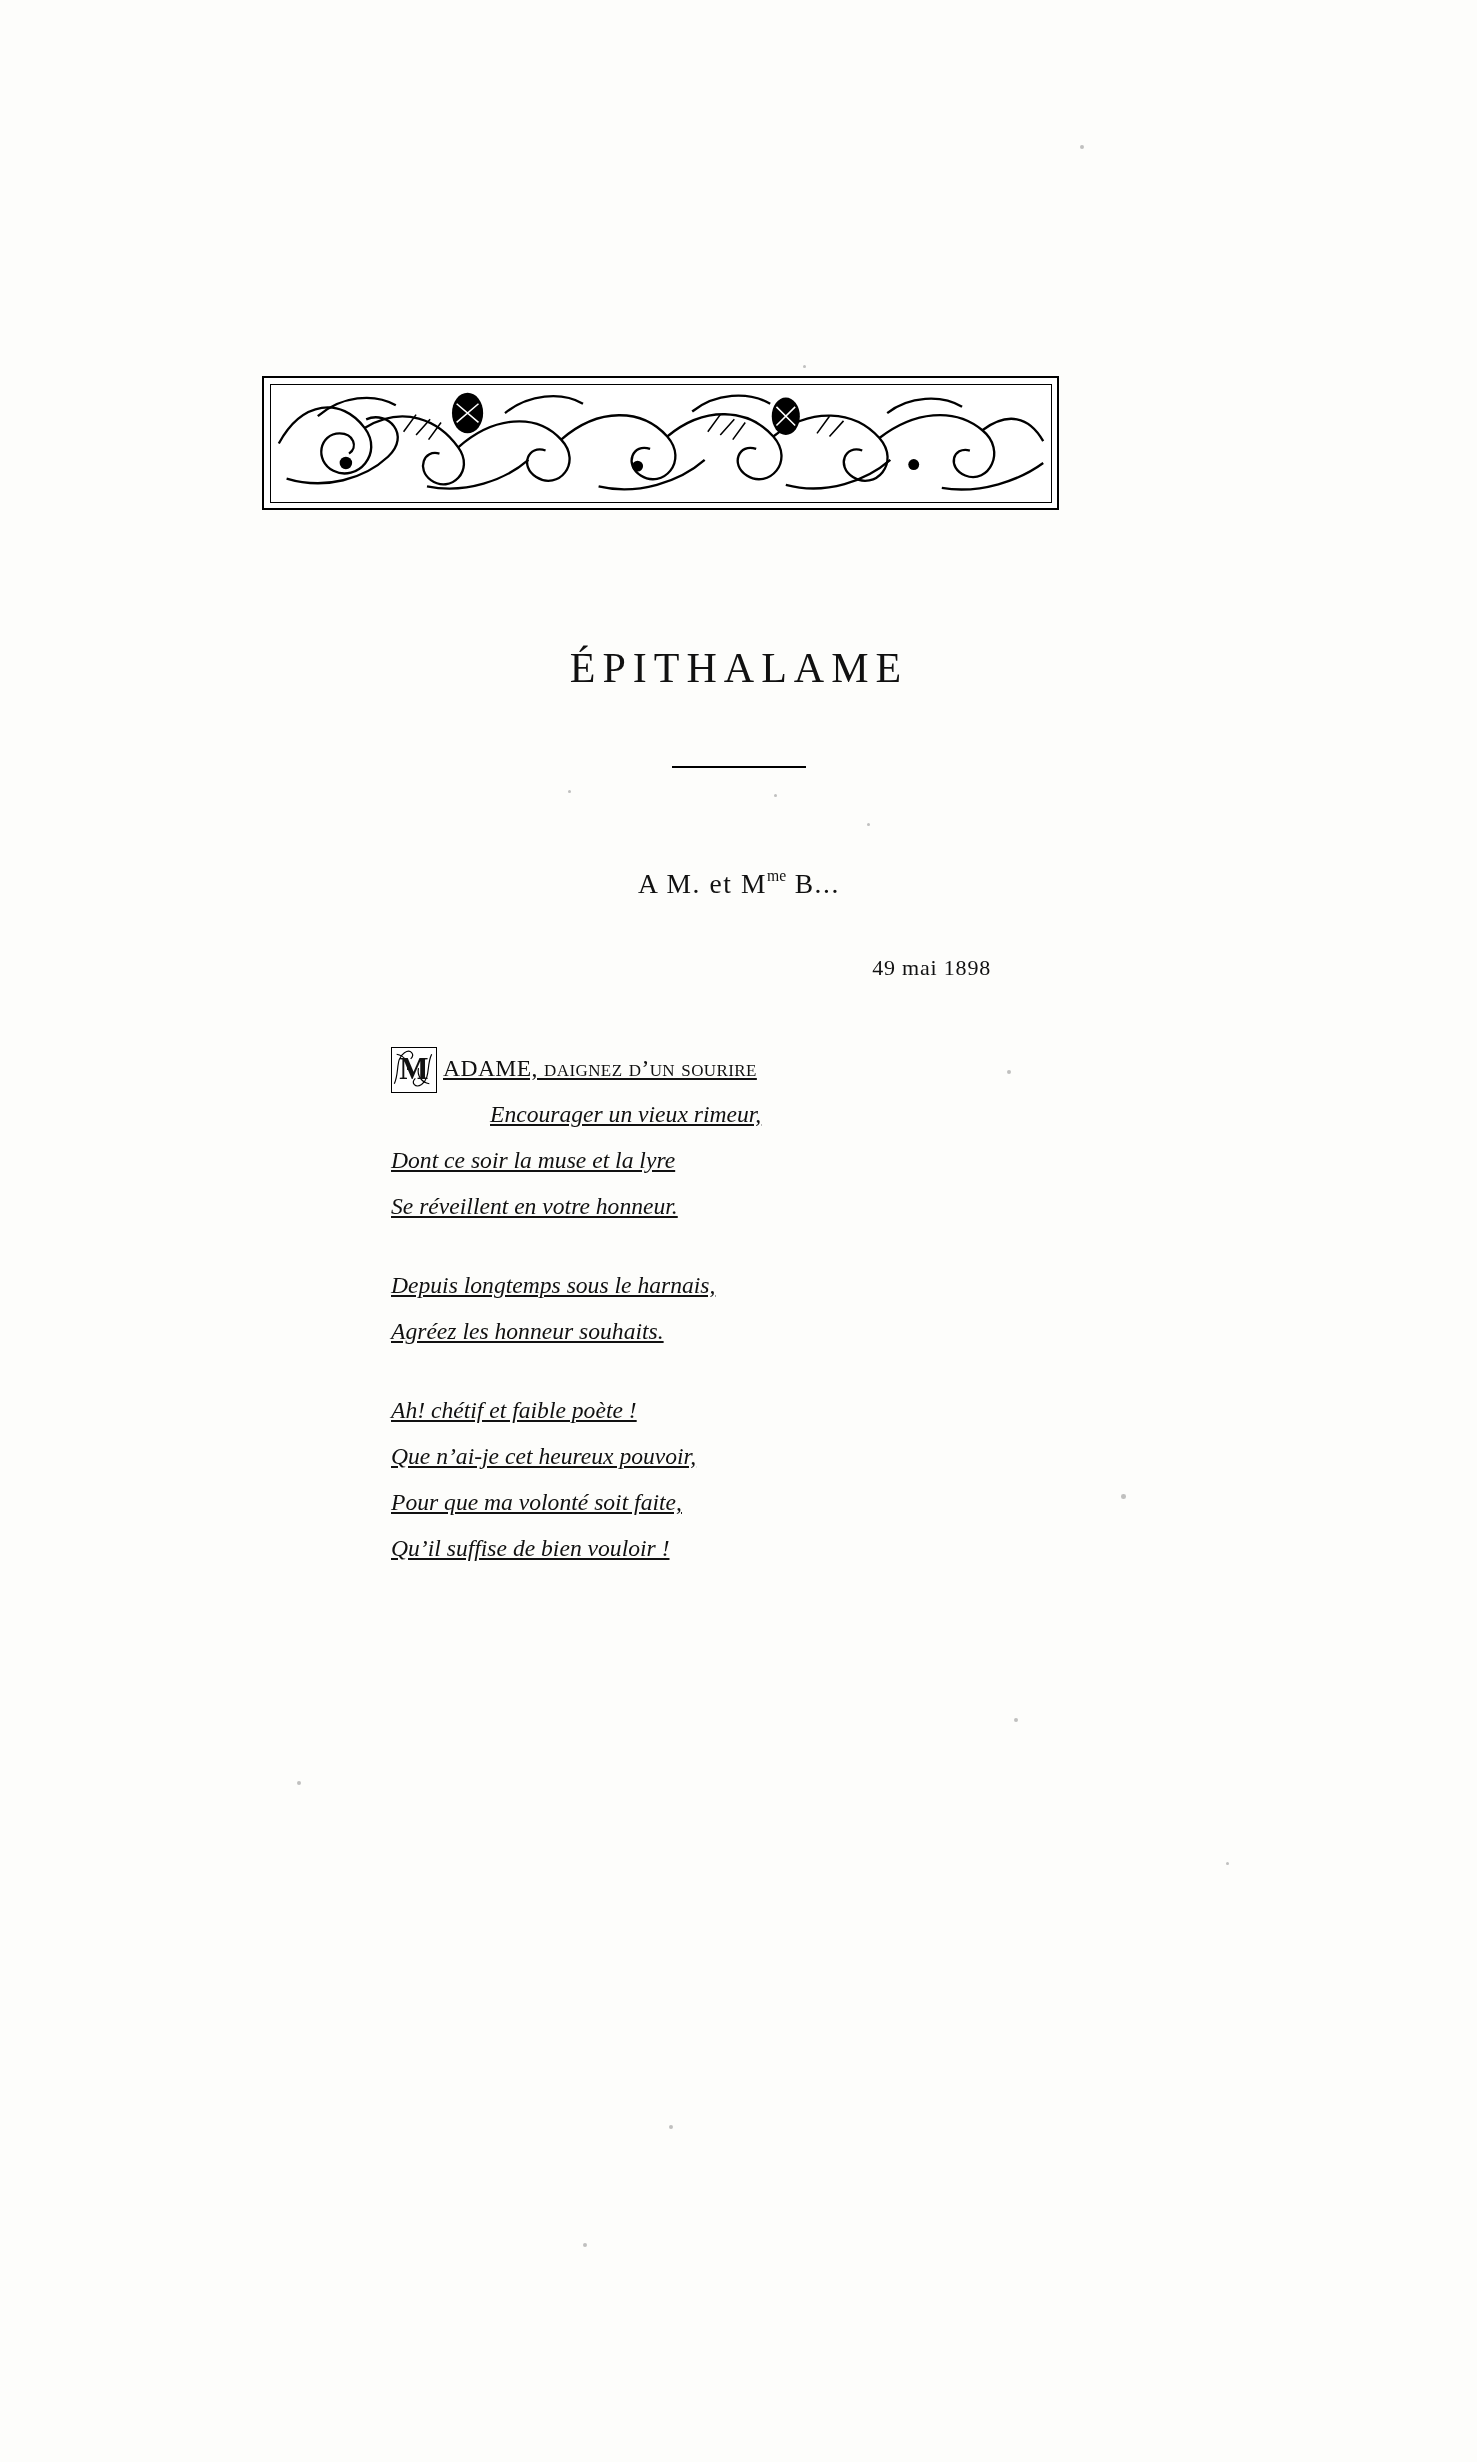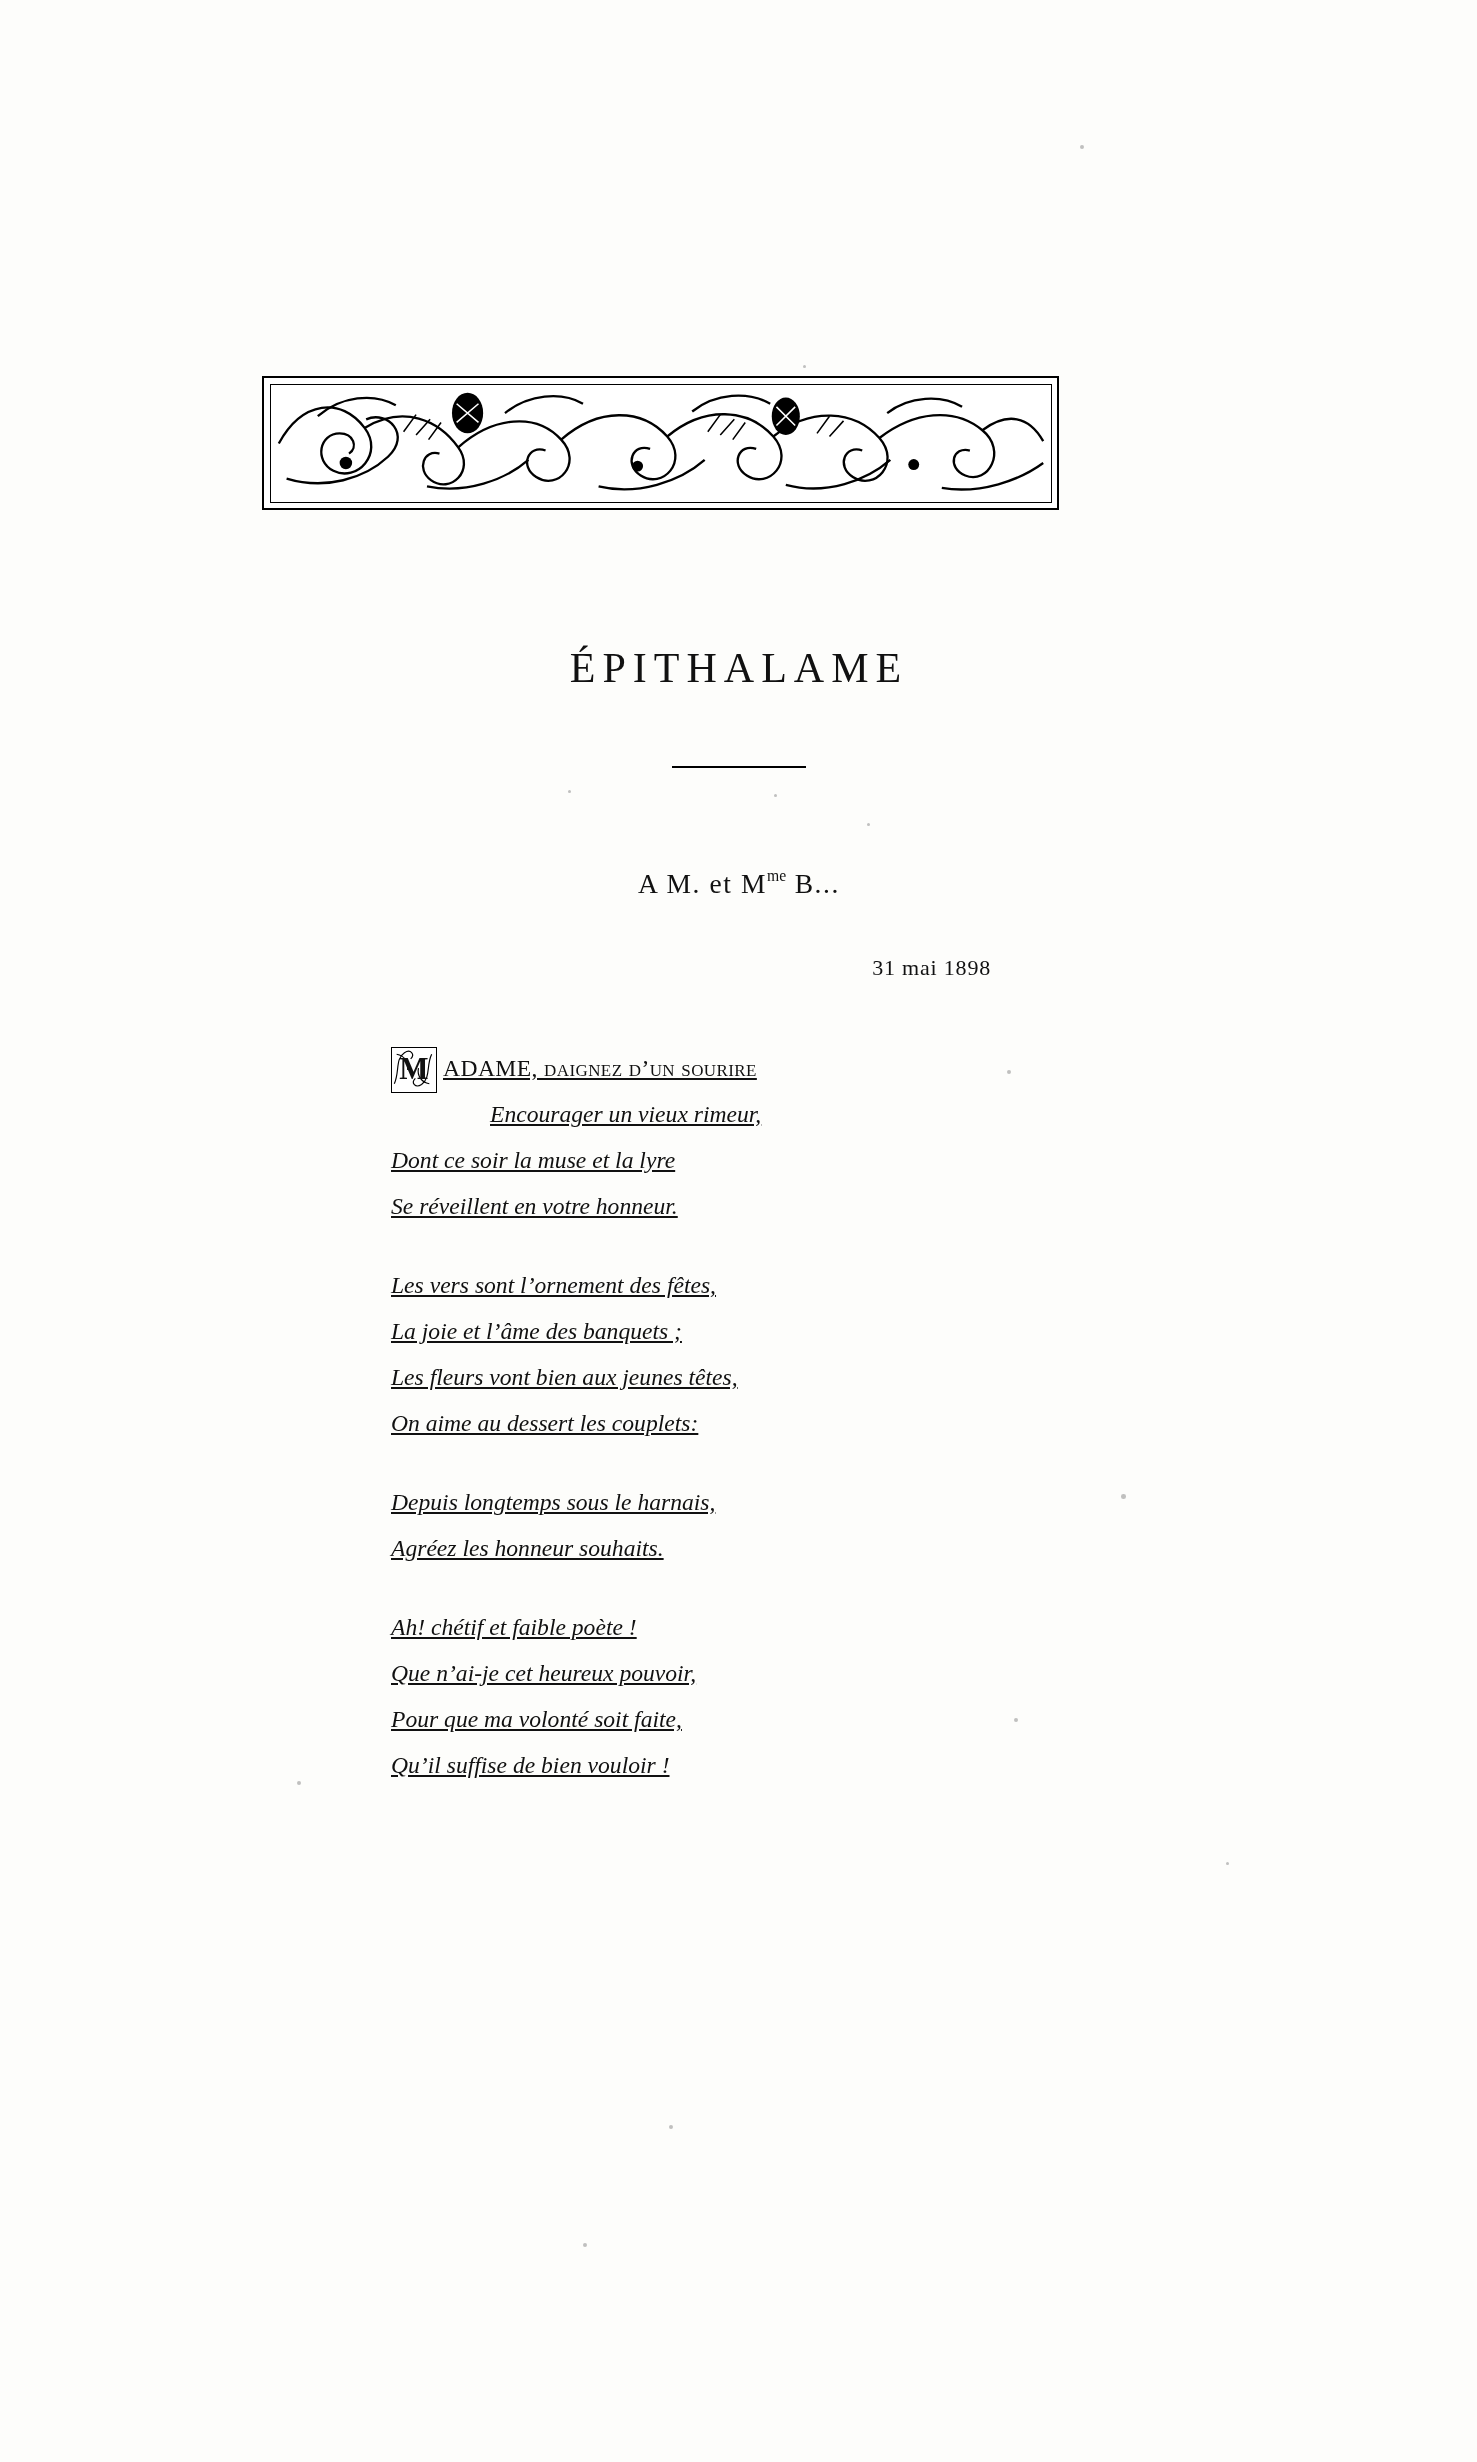--- a/index.html
+++ b/index.html
@@ -198,21 +198,21 @@
   </div>
 </div>
 
 <div class="title">ÉPITHALAME</div>
 <div class="rule"></div>
 
 <div class="dedication">
   <span>A  M. et M</span><span class="sup">me</span><span> B...</span>
 </div>
 
-<div class="date">31 mai 1898</div>
+<div class="date">49 mai 1898</div>
 
 <div class="poem">
 
   <div class="stanza first-stanza">
     <div class="dropcap">
       <svg width="42" height="42" viewBox="0 0 54 54">
         <g stroke="#000" stroke-width="1.5" fill="none">
           <path d="M3,46 C10,30 4,14 16,6 C24,1 30,8 24,14"></path>
           <path d="M51,8 C44,22 50,38 38,47 C30,52 24,45 30,39"></path>
           <path d="M6,8 C16,10 22,18 20,28"></path>
@@ -220,26 +220,20 @@
         </g>
       </svg>
       <span>M</span>
     </div>
     <div class="line first-line"><span class="smallcaps">ADAME, daignez d’un sourire</span></div>
     <div class="line second-line">Encourager un vieux rimeur,</div>
     <div class="line">Dont ce soir la muse et la lyre</div>
     <div class="line">Se réveillent en votre honneur.</div>
   </div>
 
-  <div class="stanza">
-    <div class="line">Les vers sont l’ornement des fêtes,</div>
-    <div class="line">La joie et l’âme des banquets ;</div>
-    <div class="line">Les fleurs vont bien aux jeunes têtes,</div>
-    <div class="line">On aime au dessert les couplets:</div>
-  </div>
 
   <div class="stanza">
     <div class="line">Depuis longtemps sous le harnais,</div>
     <div class="line">Agréez les honneur souhaits.</div>
   </div>
 
   <div class="stanza">
     <div class="line">Ah! chétif et faible poète !</div>
     <div class="line">Que n’ai-je cet heureux pouvoir,</div>
     <div class="line">Pour que ma volonté soit faite,</div>

